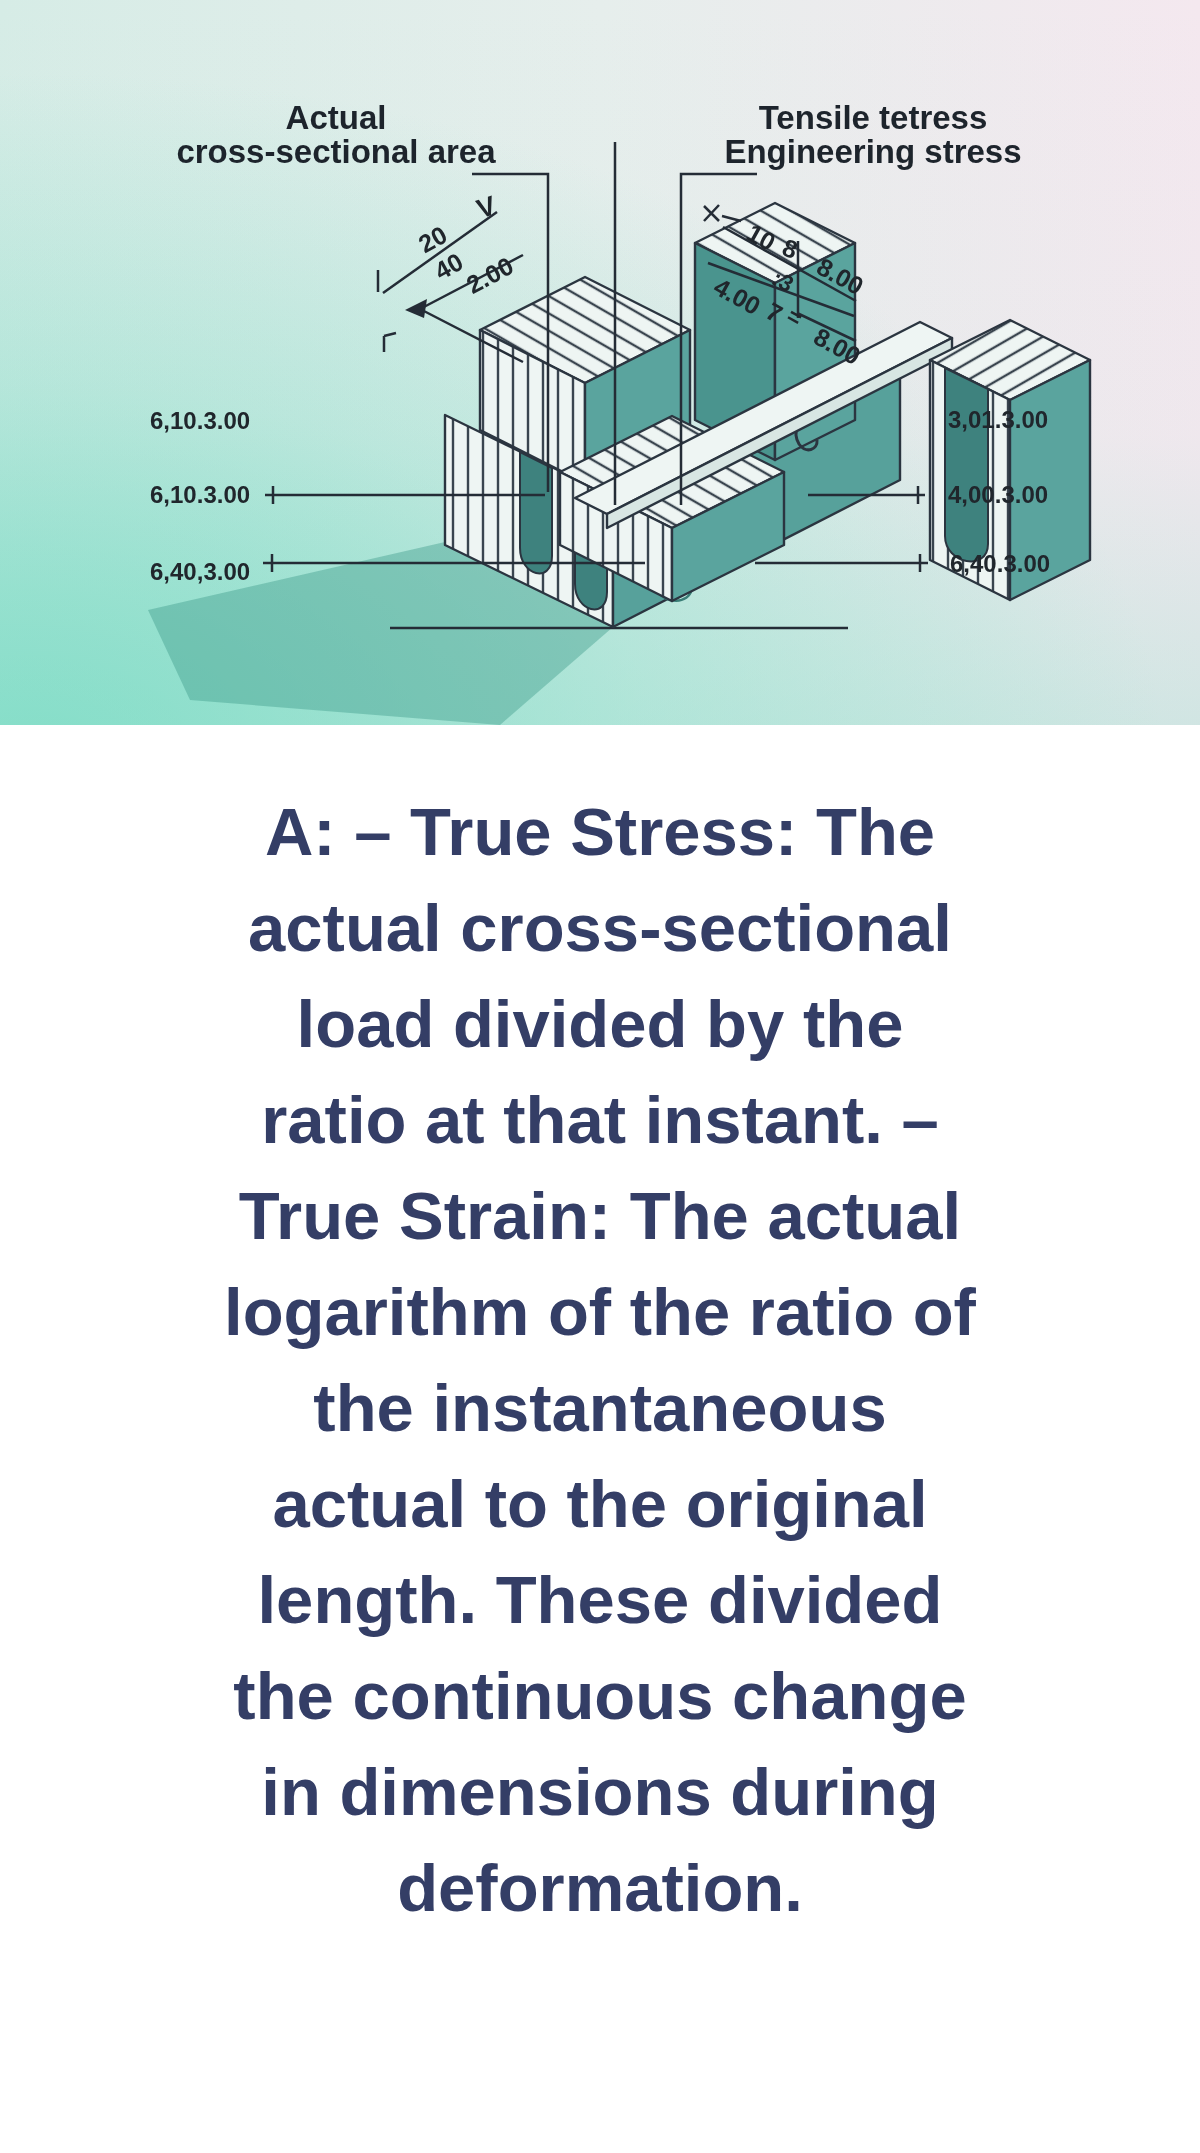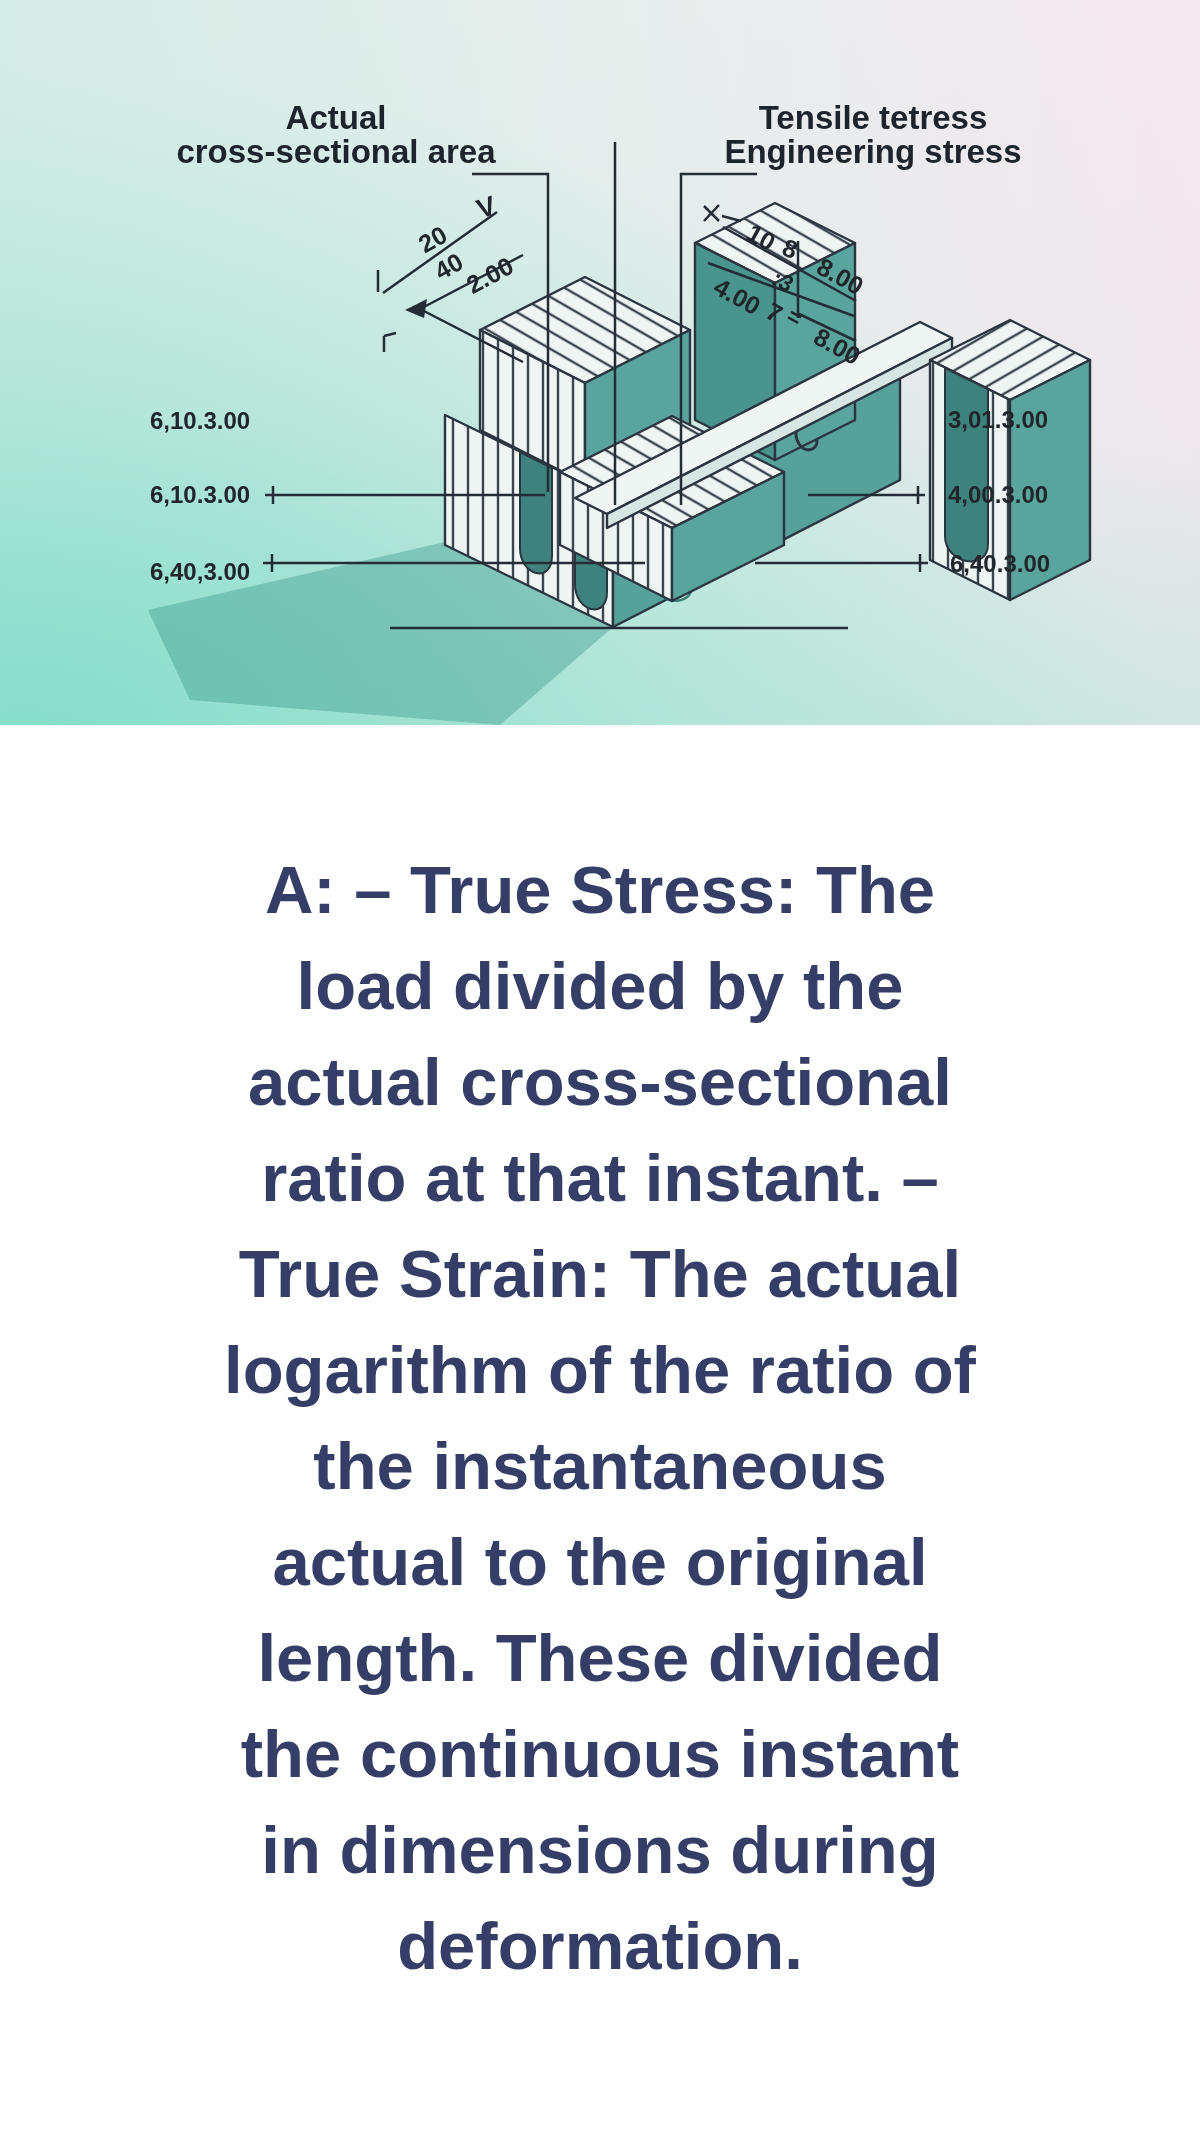--- a/index.html
+++ b/index.html
@@ -1,21 +1,21 @@
 <!DOCTYPE html>
 <html><head>
 <meta charset="utf-8">
 <style>
   html,body{margin:0;padding:0;}
   body{width:1200px;height:2153px;background:#ffffff;overflow:hidden;
        font-family:"Liberation Sans",sans-serif;}
   .page{width:1200px;height:2153px;position:relative;}
   .hero{width:1200px;height:725px;position:relative;overflow:hidden;}
   .hero svg{display:block;}
-  .answer{width:1040px;margin:0 auto;padding-top:117px;text-align:center;}
+  .answer{width:1040px;margin:0 auto;padding-top:59px;text-align:center;}
   .answer .ln{
     font-size:67px;line-height:96px;font-weight:700;color:#343e66;
     letter-spacing:0px;white-space:nowrap;
   }
 </style>
 </head>
 <body>
 
 <div class="page">
 
@@ -150,26 +150,26 @@
       <text x="150" y="580">6,40,3.00</text>
       <text x="948" y="428">3,01.3.00</text>
       <text x="948" y="503">4,00.3.00</text>
       <text x="950" y="572">6,40.3.00</text>
     </g>
   </svg>
   </div>
 
   <div class="answer">
     <div class="ln">A: – True Stress: The</div>
+    <div class="ln">actual cross-sectional</div>
     <div class="ln">load divided by the</div>
-    <div class="ln">actual cross-sectional</div>
     <div class="ln">ratio at that instant. –</div>
     <div class="ln">True Strain: The actual</div>
     <div class="ln">logarithm of the ratio of</div>
     <div class="ln">the instantaneous</div>
     <div class="ln">actual to the original</div>
     <div class="ln">length. These divided</div>
-    <div class="ln">the continuous instant</div>
+    <div class="ln">the continuous change</div>
     <div class="ln">in dimensions during</div>
     <div class="ln">deformation.</div>
   </div>
 
 </div>
 
 </body></html>

